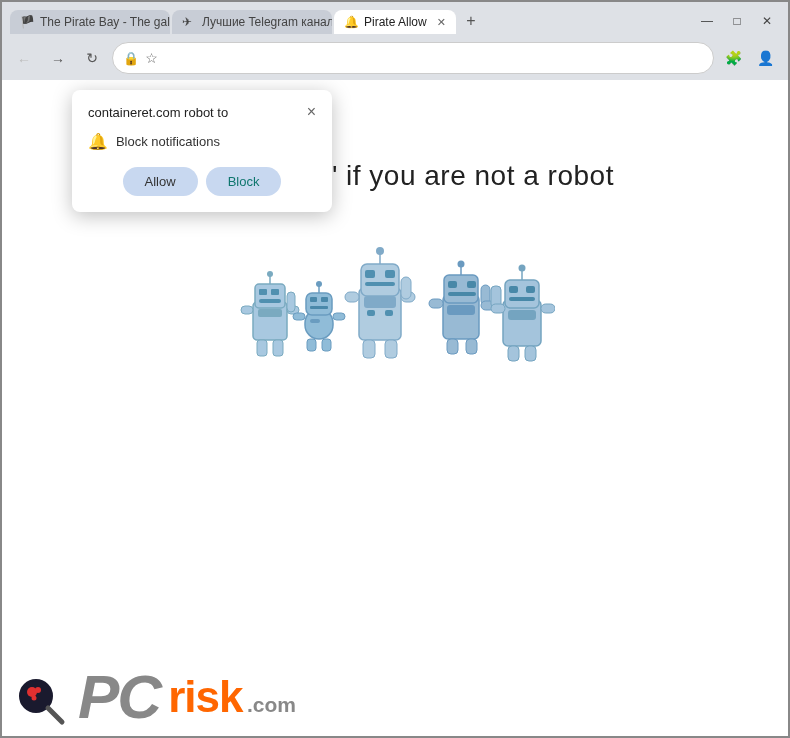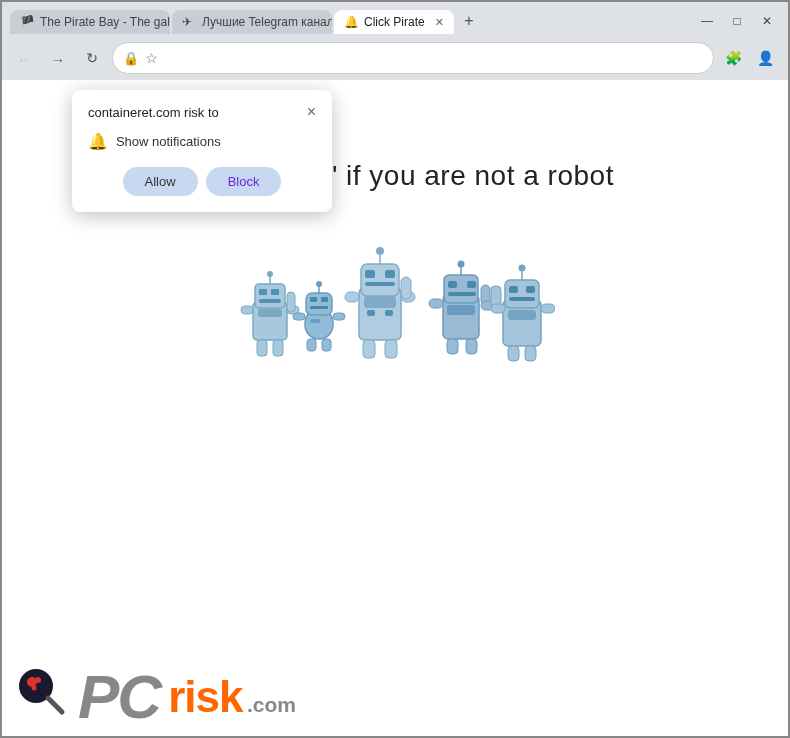--- a/index.html
+++ b/index.html
@@ -216,21 +216,21 @@
       cursor: pointer;
       border: none;
       font-family: inherit;
     }
     .btn-allow {
       background: #c8d8f0;
       color: #333;
     }
     .btn-block {
       background: #c8d8f0;
-      color: #6d28d9;
+      color: #0f766e;
     }
 
     
     .page-content {
       display: flex;
       flex-direction: column;
       align-items: center;
       justify-content: center;
       padding-top: 80px;
     }
@@ -250,21 +250,21 @@
     }
 
     
     .footer-watermark {
       position: absolute;
       bottom: 0;
       left: 0;
       width: 100%;
       padding: 10px 14px;
       display: flex;
-      align-items: flex-start;
+      align-items: flex-end;
       gap: 10px;
       background: rgba(255,255,255,0.9);
     }
 
     .pcrisk-logo {
       display: flex;
       align-items: center;
       gap: 8px;
     }
 
@@ -314,21 +314,21 @@
       </div>
 
       <div class="tab">
         <span class="tab-favicon">✈</span>
         <span>Лучшие Telegram каналы | ТО...</span>
 
       </div>
 
       <div class="tab active">
         <span class="tab-favicon">🔔</span>
-        <span>Click Pirate</span>
+        <span>Pirate Allow</span>
         <span class="tab-close">✕</span>
       </div>
       <div class="new-tab-btn">+</div>
     </div>
     <div class="window-controls">
       <div class="win-btn">—</div>
       <div class="win-btn">□</div>
       <div class="win-btn">✕</div>
     </div>
   </div>
@@ -356,26 +356,26 @@
       </div>
 
     </div>
   </div>
 </div>
 
 <div class="browser-content">
 
   <div class="notification-popup">
     <div class="popup-header">
-      <span class="popup-title">containeret.com risk to</span>
+      <span class="popup-title">containeret.com robot to</span>
       <span class="popup-close">×</span>
     </div>
     <div class="popup-permission">
       <span class="bell-icon">🔔</span>
-      <span class="permission-text">Show notifications</span>
+      <span class="permission-text">Block notifications</span>
     </div>
     <div class="popup-buttons">
       <button class="popup-btn btn-allow">Allow</button>
       <button class="popup-btn btn-block">Block</button>
     </div>
   </div>
 
   <div class="page-content">
     <div class="robot-text">Click "Allow"   if you are not   a robot</div>
 

